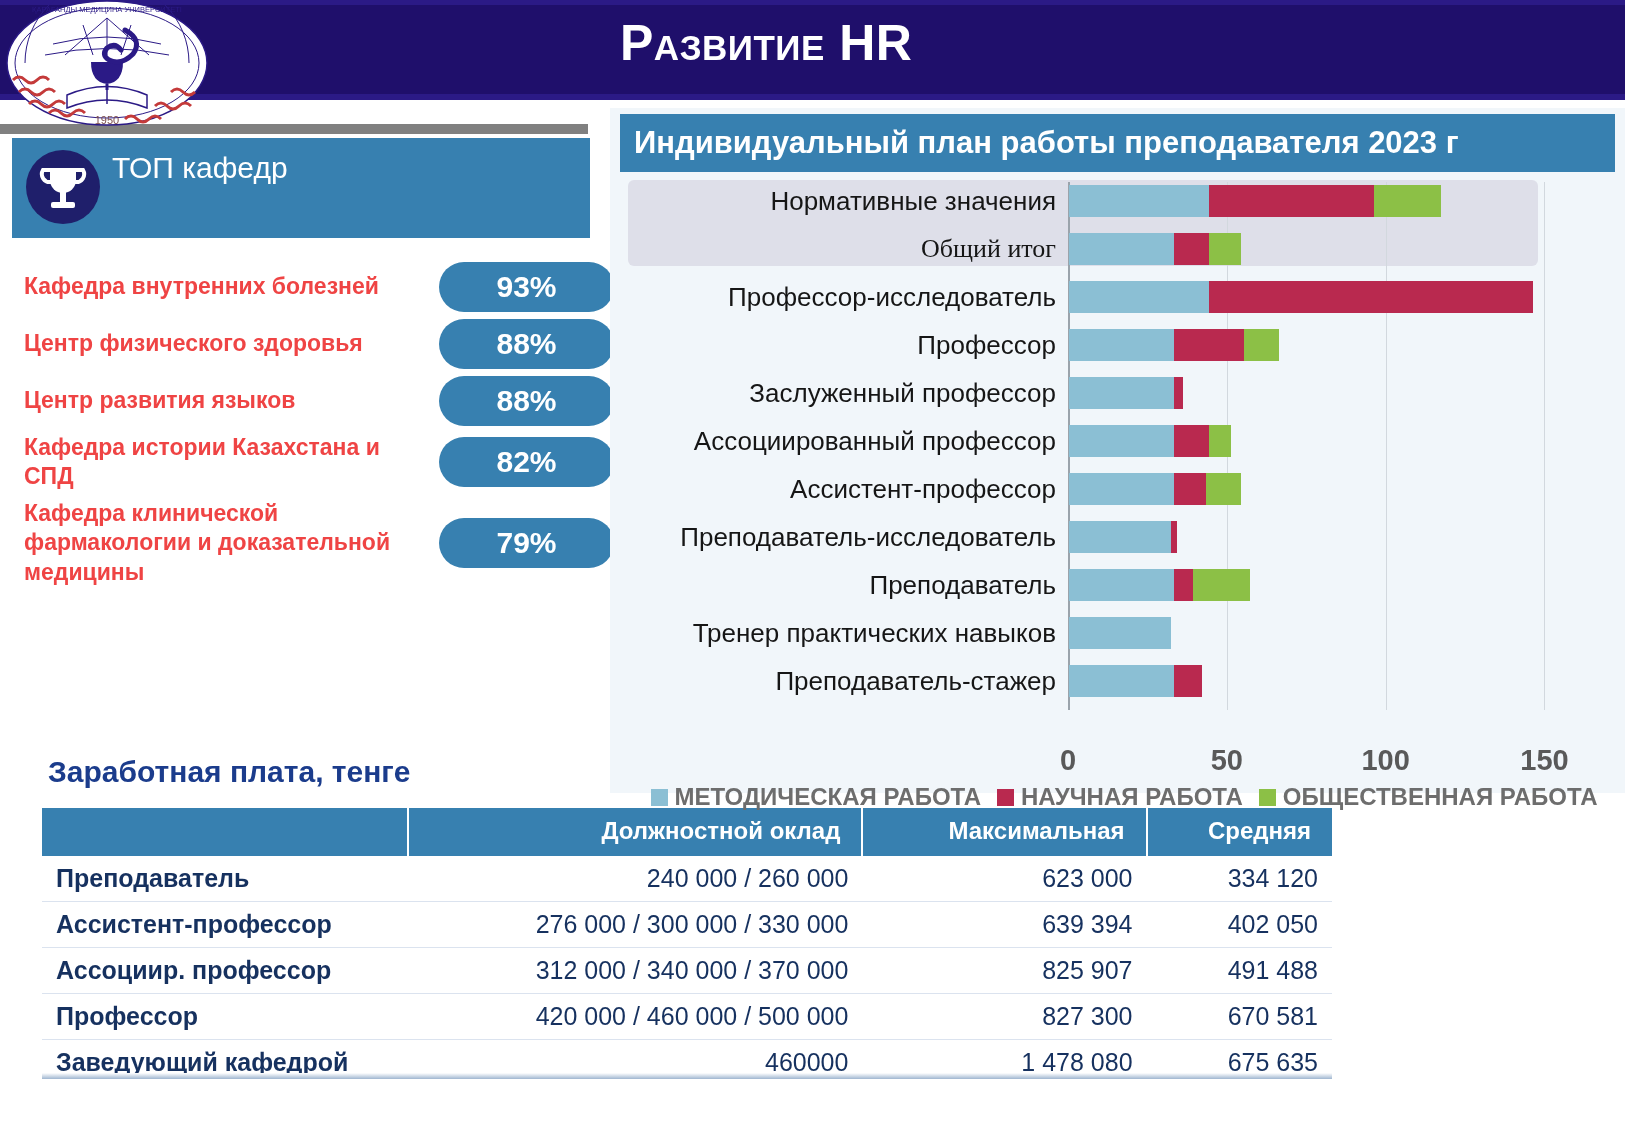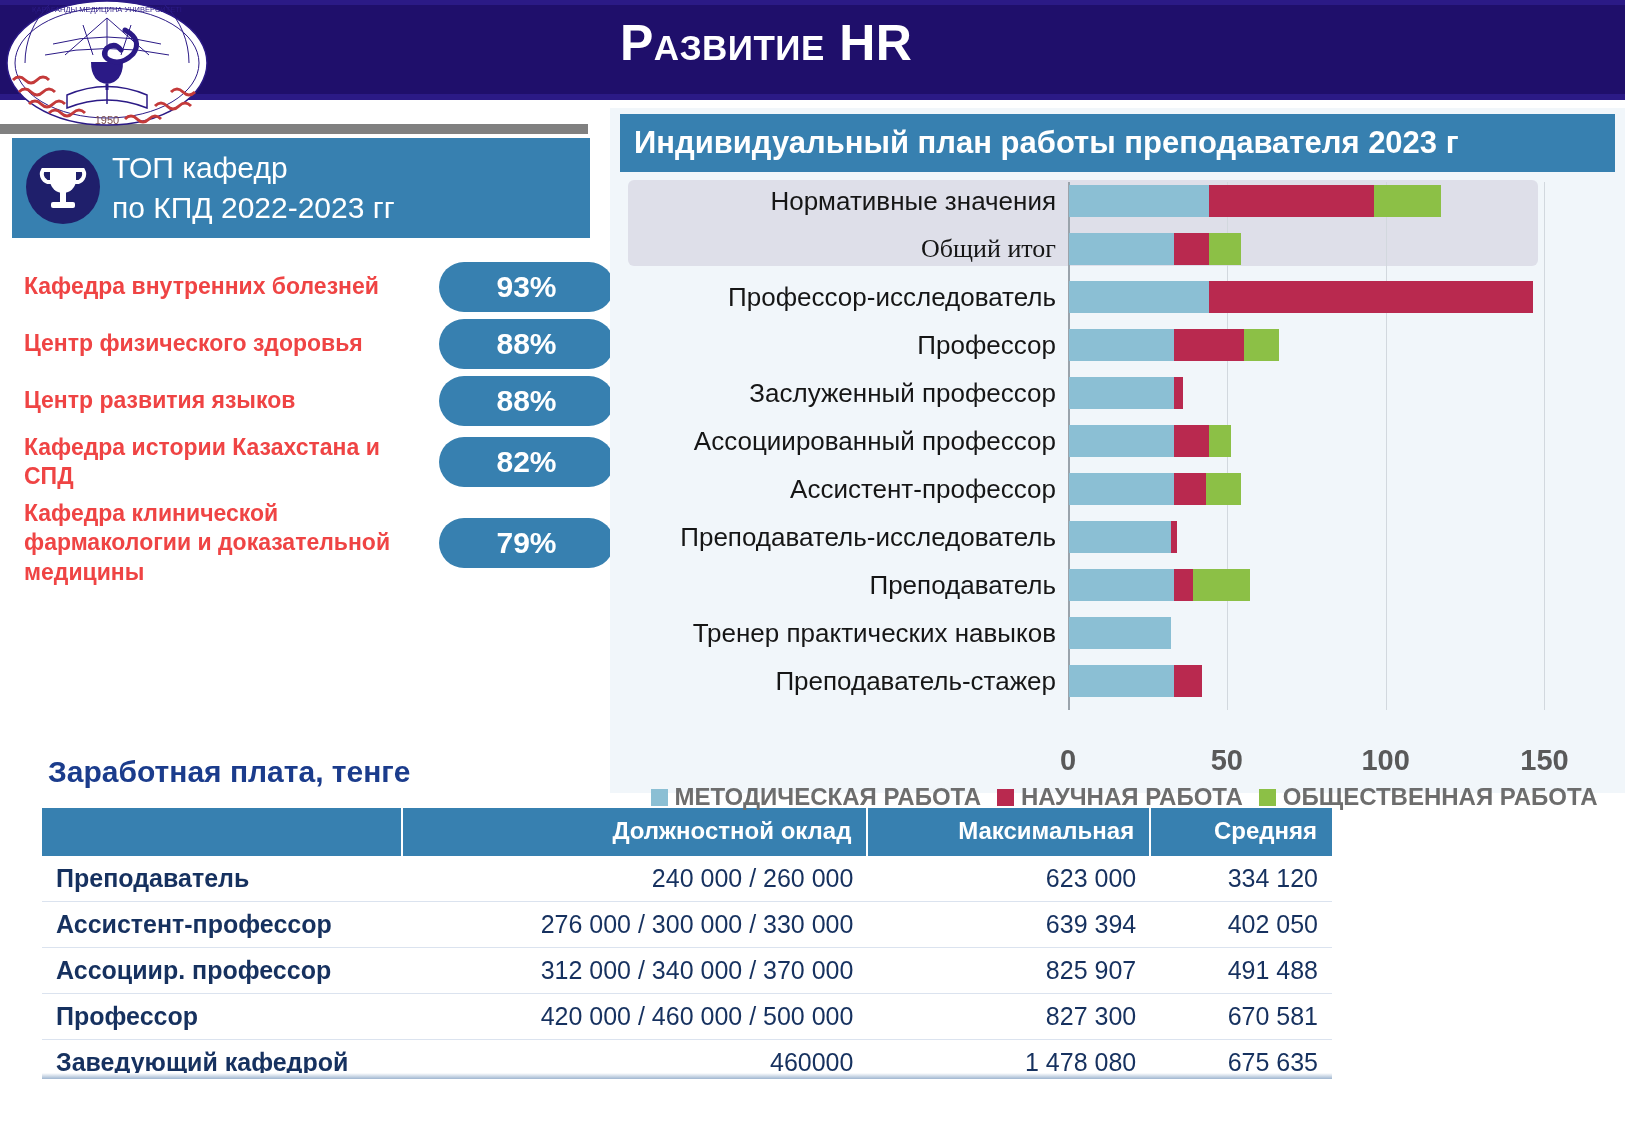--- a/index.html
+++ b/index.html
@@ -87,21 +87,21 @@
     position:absolute;left:48px;top:755px;
     color:#1b3c8c;font-size:30px;font-weight:bold;
   }
   .salary-table{
     position:absolute;left:42px;top:808px;width:1290px;
     border-collapse:collapse;
   }
   .salary-table th{
     background:#3780b0;color:#ffffff;
     font-size:24px;font-weight:bold;
-    padding:9px 15px 11px 14px;
+    padding:9px 21px 11px 14px;
     text-align:right;
   }
   .salary-table th.col-role{text-align:left;width:330px;}
   .salary-table th.sep{border-left:2px solid #ffffff;}
   .salary-table td{
     color:#16315f;
     font-size:25px;
     padding:8px 14px;
     text-align:right;
     border-bottom:1px solid #dbe3ef;
@@ -228,21 +228,20 @@
     <svg width="74" height="74" viewBox="0 0 74 74">
       <path d="M24 18 h26 v12 a13 13 0 0 1 -26 0 Z" fill="#ffffff"></path>
       <path d="M24 20 h-7 a8 8 0 0 0 8 12" fill="none" stroke="#ffffff" stroke-width="4"></path>
       <path d="M50 20 h7 a8 8 0 0 1 -8 12" fill="none" stroke="#ffffff" stroke-width="4"></path>
       <rect x="34" y="42" width="6" height="10" fill="#ffffff"></rect>
       <rect x="25" y="52" width="24" height="6" rx="2" fill="#ffffff"></rect>
     </svg>
   </div>
   <div class="top-card-title">
     <div>ТОП кафедр</div>
-    <div>по КПД 2022-2023 гг</div>
   </div>
 </div>
 
 <div class="dept-list">
   <div class="dept-row">
     <div class="dept-name">Кафедра внутренних болезней</div>
     <div class="dept-pill">93%</div>
   </div>
   <div class="dept-row">
     <div class="dept-name">Центр физического здоровья</div>

